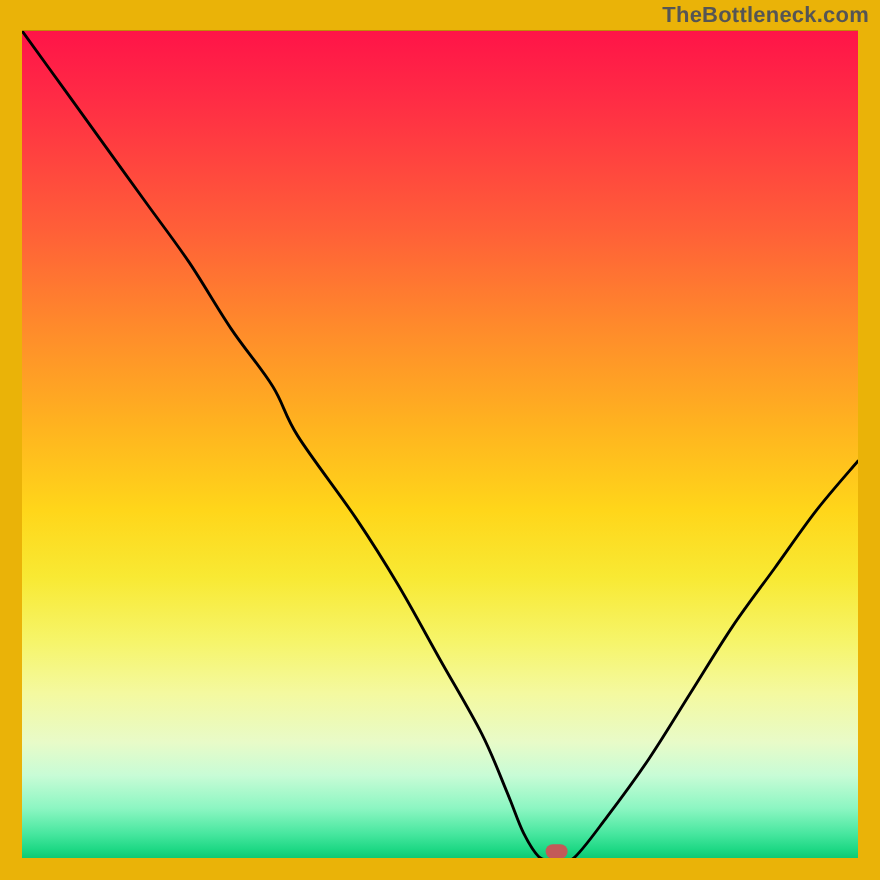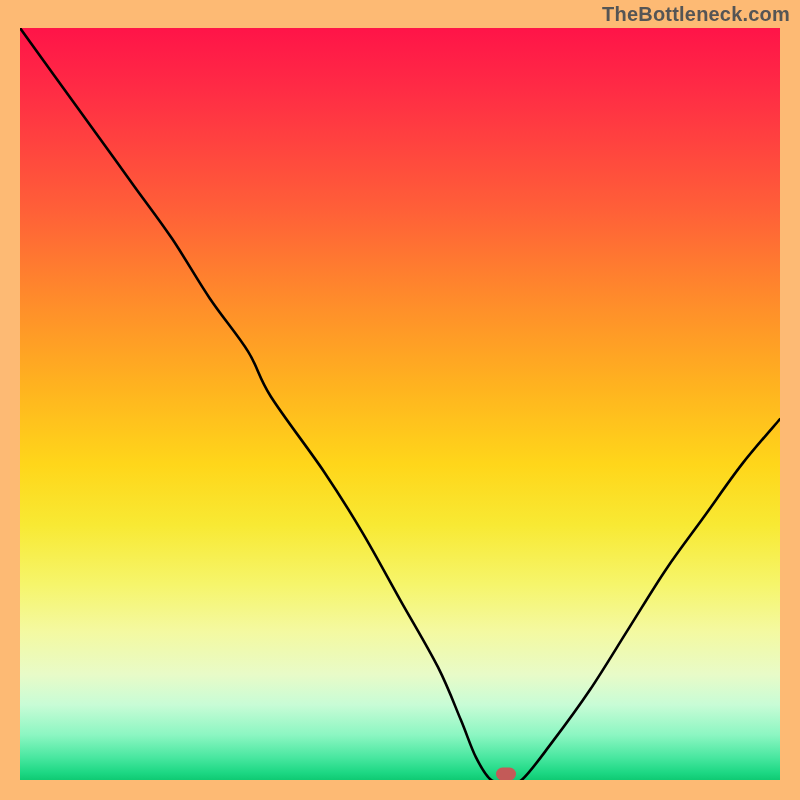--- a/index.html
+++ b/index.html
@@ -7,21 +7,21 @@
     padding: 0;
     width: 800px;
     height: 800px;
     background: #000;
     font-family: Arial, Helvetica, sans-serif;
   }
   .container {
     position: relative;
     width: 800px;
     height: 800px;
-    background: #fdba74;
+    background: #eab308;
   }
   .watermark {
     position: absolute;
     top: 3px;
     right: 10px;
     color: #555;
     font-size: 20px;
     font-weight: 600;
     z-index: 10;
     letter-spacing: 0.2px;

